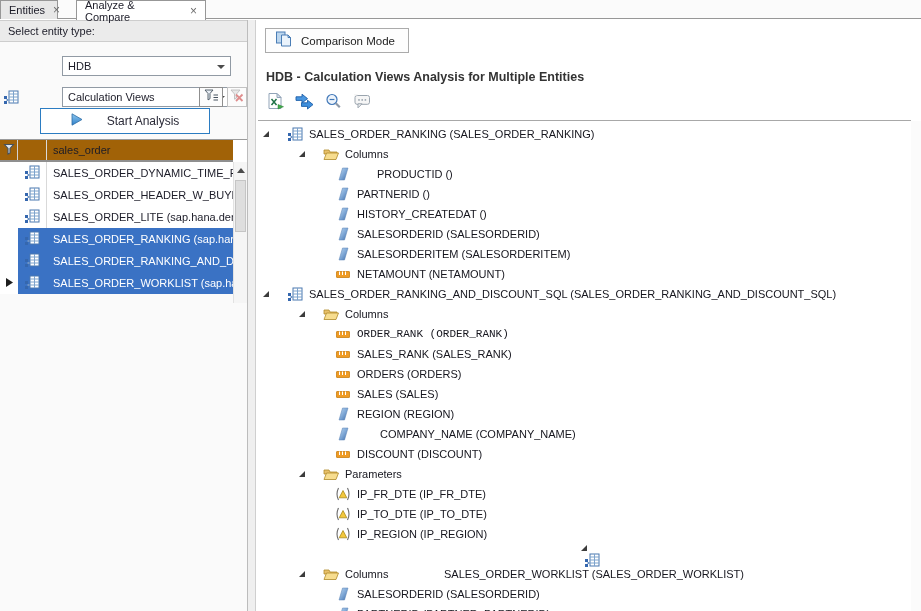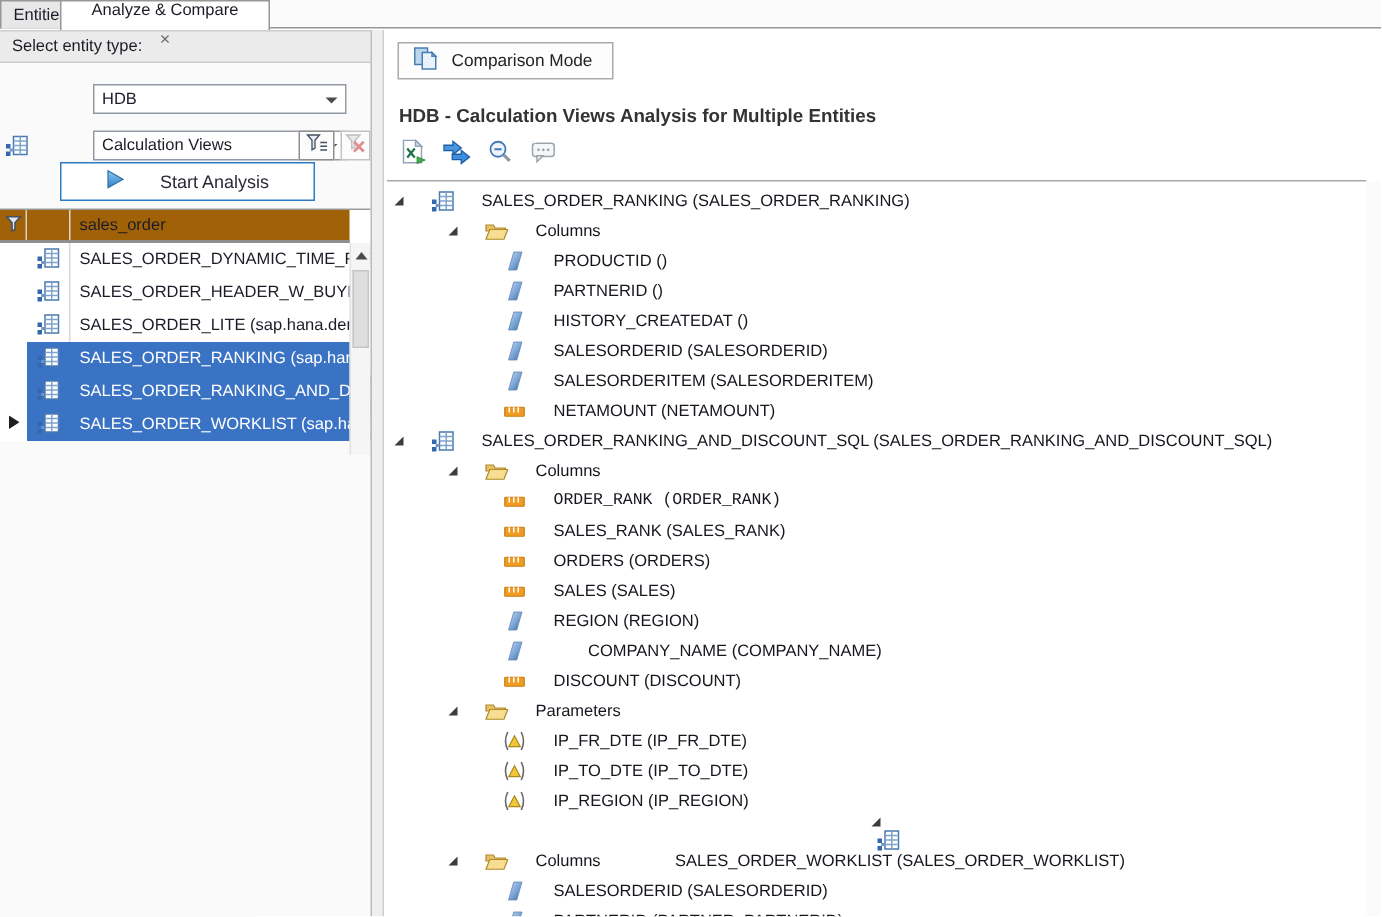--- a/index.html
+++ b/index.html
@@ -51,21 +51,21 @@
   .main { position:absolute; left:256px; top:20px; width:665px; height:591px; background:#fff; }
   .cmp-btn { position:absolute; left:9px; top:8px; height:25px; padding:0 13px 0 9px; border:1px solid #ababab; background:#fdfdfd; display:flex; align-items:center; gap:8px; font-size:11.5px; color:#222; cursor:default; }
   .main-title { position:absolute; left:10px; top:50px; font-size:12.5px; font-weight:bold; color:#333; }
   .toolbar { position:absolute; left:9px; top:73px; display:flex; align-items:center; gap:9px; }
   .tool-btn { width:20px; height:20px; display:flex; align-items:center; justify-content:center; background:transparent; border:none; padding:0; }
   .hsep { position:absolute; left:2px; top:100px; width:653px; height:1px; background:#a8a8a8; }
   .tree { position:absolute; left:0; top:104px; width:665px; }
   .trow { height:20px; display:flex; align-items:center; white-space:nowrap; }
   .expander { width:24px; display:inline-flex; align-items:center; flex:none; }
   .ticon { display:inline-flex; align-items:center; justify-content:center; width:18px; flex:none; }
-  .tlabel { margin-left:17px; color:#16161e; }
+  .tlabel { margin-left:5px; color:#16161e; }
   .right-track { position:absolute; right:0; top:101px; width:10px; height:490px; background:#fbfbfb; }
 </style>
 </head>
 <body>
 
 <svg width="0" height="0" style="position:absolute">
   <defs>
     <linearGradient id="gradAttr" x1="0" y1="0" x2="1" y2="1">
       <stop offset="0" stop-color="#bdd8f2"></stop>
         <stop offset="0.5" stop-color="#7fa8d6"></stop>
@@ -78,21 +78,21 @@
   </defs>
 </svg>
 
 <div id="app">
 
   <div class="tabbar">
     <div class="tab" style="left:0;width:58px;">
       <span>Entities</span>
       <span class="tab-close">×</span>
     </div>
-    <div class="tab active" style="left:40px;width:140px;flex-direction:column;">
+    <div class="tab active" style="left:76px;width:130px;">
       <span>Analyze &amp; Compare</span>
       <span class="tab-close">×</span>
     </div>
   </div>
 
   <div class="left-panel">
     <div class="panel-header">Select entity type:</div>
 
     <div class="combo" id="combo-hdb">
       <span>HDB</span>
@@ -344,21 +344,21 @@
             </svg>
           </span>
           <span class="ticon">
             <svg width="16" height="14" viewBox="0 0 16 14">
               <path d="M1,3 h5 l1,2 h7 v2 h-13 z" fill="#e8c06a" stroke="#b08a2a" stroke-width="0.8"></path>
               <path d="M3.5,6 h12 l-2.5,6.5 h-12 z" fill="#f7dd8f" stroke="#b08a2a" stroke-width="0.8"></path>
             </svg>
           </span>
           <span class="tlabel">Columns</span>
         </div>
-        <div class="trow" style="padding-left: 78px;">
+        <div class="trow" style="padding-left: 78px; gap: 20px;">
           <span class="ticon">
             <svg width="13" height="14" viewBox="0 0 13 14">
               <polygon points="2,13 5.5,1 11,1 7.5,13" fill="url(#gradAttr)" stroke="#5b82b5" stroke-width="0.5"></polygon>
             </svg>
           </span>
           <span class="tlabel">PRODUCTID ()</span>
         </div>
         <div class="trow" style="padding-left: 78px;">
           <span class="ticon">
             <svg width="13" height="14" viewBox="0 0 13 14">

